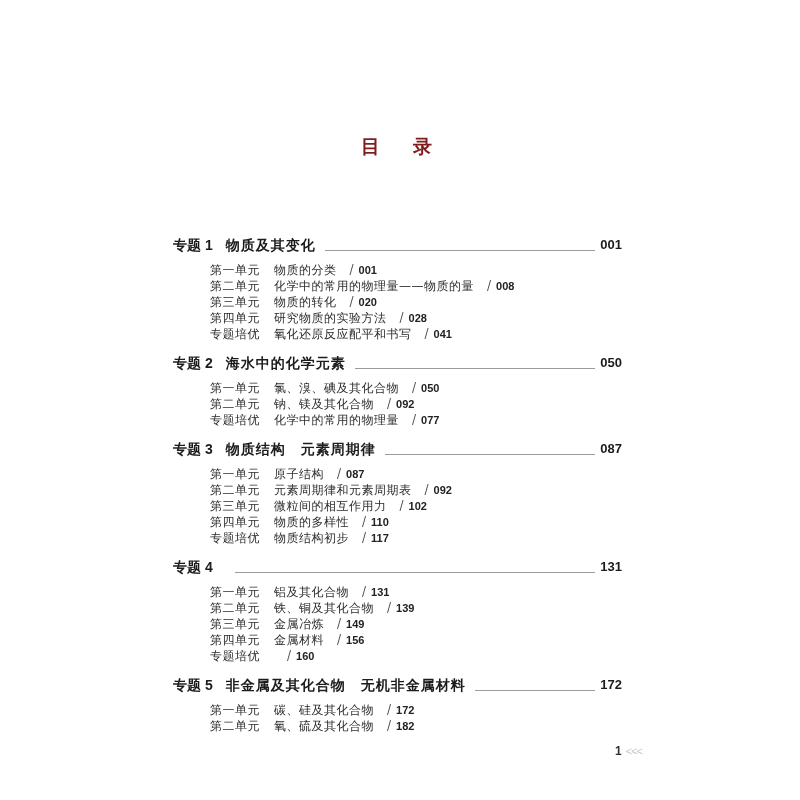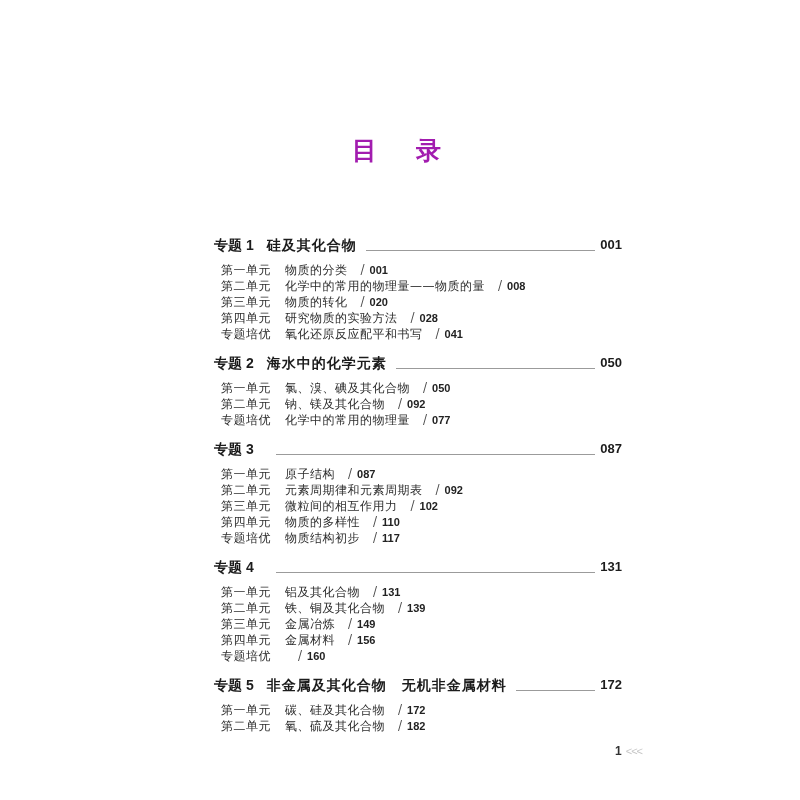--- a/index.html
+++ b/index.html
@@ -11,58 +11,57 @@
     overflow:hidden;
     font-family:"DejaVu Serif", serif;
   }
   .doc-title {
     position:absolute;
     top:134px; left:0;
     width:100%;
     text-align:center;
     font-family:"DejaVu Serif", serif;
     font-weight:bold;
-    font-size:25px;
+    font-size:19px;
     letter-spacing:7px;
-    color:#a21caf;
+    color:#7f1d1d;
   }
   .toc {
     position:absolute;
     top:236px; left:173px;
     width:449px;
   }
   .section { margin-bottom:12px; }
   .heading {
     display:flex;
     align-items:flex-start;
     font-family:"Liberation Sans", sans-serif;
     font-weight:bold;
     font-size:14px;
     line-height:18px;
     color:#1c1c1c;
     white-space:nowrap;
-    margin-left:41px;
   }
   .h-label { margin-right:13px; }
   .h-title { letter-spacing:1px; }
   .rule {
     flex:1 1 auto;
     height:1px;
     background:#9b9b9b;
     align-self:flex-end;
     margin:0 5px 3px 9px;
     min-width:20px;
   }
   .h-page {
     font-family:"Liberation Sans", sans-serif;
     font-weight:bold;
     font-size:13px;
     color:#1c1c1c;
   }
-  .items { margin-left:48px; margin-top:8px; }
+  .items { margin-left:37px; margin-top:8px; }
   .item {
     display:flex;
     align-items:baseline;
     height:16px;
     line-height:16px;
     font-size:12px;
     color:#2d2d2d;
     white-space:nowrap;
   }
   .i-unit { margin-right:14px; letter-spacing:0.5px; }
@@ -92,21 +91,21 @@
 </head>
 <body>
 
 <div class="page">
   <div class="doc-title">目　录</div>
 
   <div class="toc" id="toc">
   <section class="section">
     <div class="heading">
       <span class="h-label">专题 1</span>
-      <span class="h-title">硅及其化合物</span>
+      <span class="h-title">物质及其变化</span>
       <span class="rule"></span>
       <span class="h-page">001</span>
     </div>
     <div class="items">
   <div class="item">
     <span class="i-unit">第一单元</span>
     <span class="i-title">物质的分类</span>
     <span class="i-slash">/</span>
     <span class="i-page">001</span>
   </div>
@@ -168,20 +167,21 @@
     <span class="i-title">化学中的常用的物理量</span>
     <span class="i-slash">/</span>
     <span class="i-page">077</span>
   </div>
 </div>
   </section>
 
   <section class="section">
     <div class="heading">
       <span class="h-label">专题 3</span>
+      <span class="h-title">物质结构　元素周期律</span>
       <span class="rule"></span>
       <span class="h-page">087</span>
     </div>
     <div class="items">
   <div class="item">
     <span class="i-unit">第一单元</span>
     <span class="i-title">原子结构</span>
     <span class="i-slash">/</span>
     <span class="i-page">087</span>
   </div>

